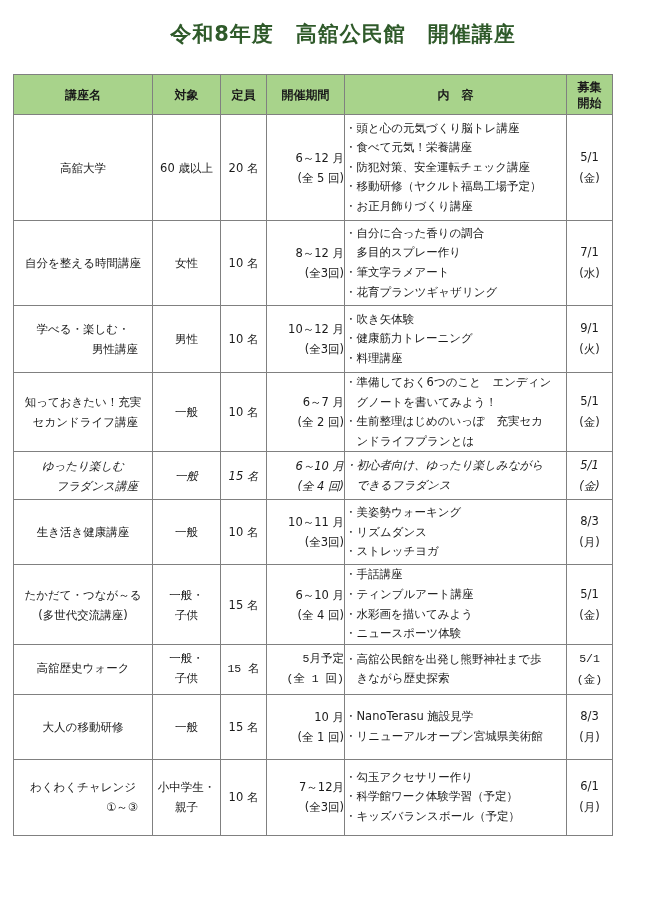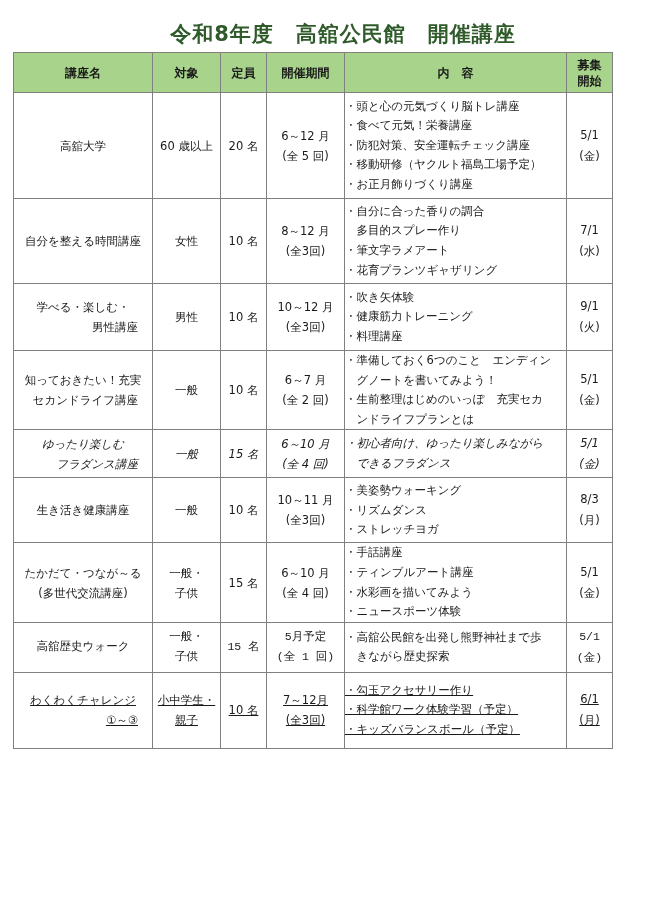--- a/index.html
+++ b/index.html
@@ -9,41 +9,41 @@
     color: #1a1a1a;
   }
   .title {
     position: absolute; left: 18px; top: 20px; width: 650px;
     text-align: center; font-size: 21px; font-weight: bold;
     color: #2f5a2a; letter-spacing: 1px;
   }
   .title span { display: inline-block; }
   .title .gap { width: 22px; }
   table.courses {
-    position: absolute; left: 13px; top: 52px;
+    position: absolute; left: 13px; top: 74px;
     border-collapse: collapse; table-layout: fixed;
     width: 599px;
     font-size: 11.5px;
     border-radius: 21px;
   }
   table.courses th, table.courses td {
     border: 1px solid #808080;
     padding: 0;
     vertical-align: middle;
   }
   table.courses th {
     background: #a8d38b;
     font-weight: bold; font-size: 12px;
     text-align: center; height: 39px; line-height: 16px;
   }
   td.c-name { text-align: center; line-height: 20px; }
   td.c-name .l2r { display: block; text-align: right; padding-right: 14px; }
   td.c-name .l1 { display: block; }
   td.c-target, td.c-cap { text-align: center; line-height: 20px; }
-  td.c-period { text-align: center; line-height: 20px; }
+  td.c-period { text-align: right; line-height: 20px; }
   td.c-content { text-align: left; padding-left: 5px; line-height: 19.6px; }
   td.c-content .item { display: block; white-space: nowrap; }
   td.c-start { text-align: center; line-height: 21px; }
   .stack { display: block; }
 </style>
 </head>
 <body>
 
 <div class="title">
   <span>令和8年度</span><span class="gap"></span><span>高舘公民館</span><span class="gap"></span><span>開催講座</span>
@@ -250,21 +250,42 @@
         </td>
         <td class="c-content">
           <span class="item">・高舘公民館を出発し熊野神社まで歩</span>
           <span class="item">　きながら歴史探索</span>
         </td>
         <td class="c-start">
           <span class="stack">5/1</span>
           <span class="stack">(金)</span>
         </td>
       </tr>
-      <tr style="height: 76px; text-decoration: underline;">
+      <tr style="height: 65px;">
+        <td class="c-name">
+          <span class="l1">大人の移動研修</span>
+        </td>
+        <td class="c-target">
+          <span class="stack">一般</span>
+        </td>
+        <td class="c-cap">15 名</td>
+        <td class="c-period">
+          <span class="stack">10 月</span>
+          <span class="stack">(全 1 回)</span>
+        </td>
+        <td class="c-content">
+          <span class="item">・NanoTerasu 施設見学</span>
+          <span class="item">・リニューアルオープン宮城県美術館</span>
+        </td>
+        <td class="c-start">
+          <span class="stack">8/3</span>
+          <span class="stack">(月)</span>
+        </td>
+      </tr>
+      <tr style="height: 76px;">
         <td class="c-name">
           <span class="l1">わくわくチャレンジ</span>
           <span class="l2r">①～③</span>
         </td>
         <td class="c-target">
           <span class="stack">小中学生・</span>
           <span class="stack">親子</span>
         </td>
         <td class="c-cap">10 名</td>
         <td class="c-period">

